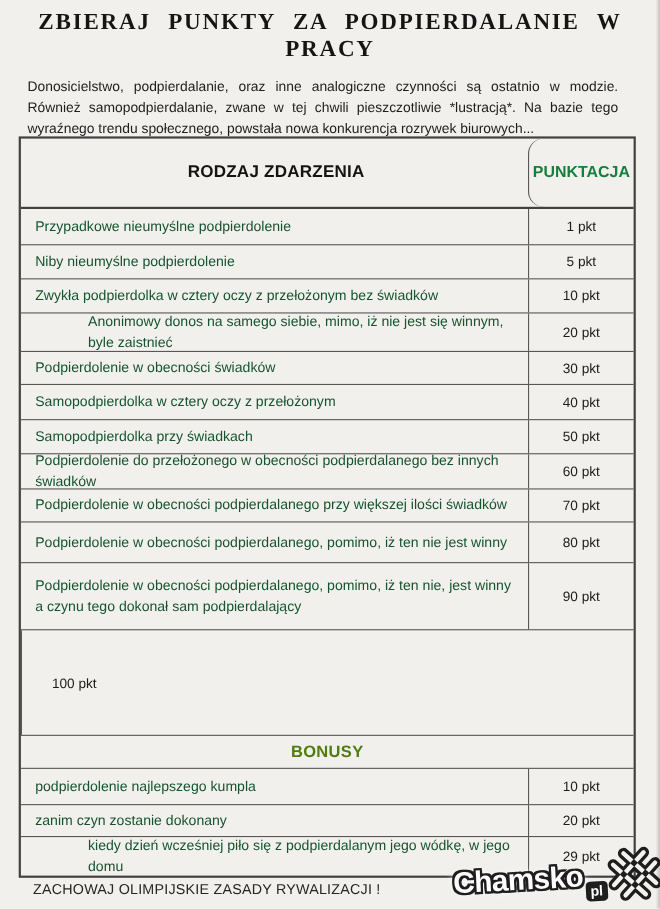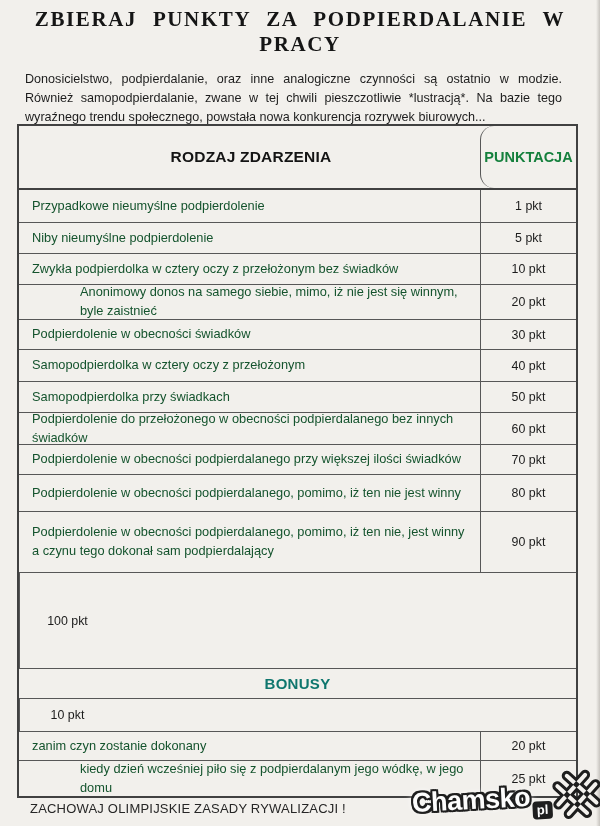--- a/index.html
+++ b/index.html
@@ -69,21 +69,21 @@
     letter-spacing: 0.2px;
   }
   .row.header .cell-points { font-size: 14.5px; font-weight: 700; color: #15803d; border-radius: 14px; }
 
   .h33 { height: 33px; } .h31 { height: 31px; } .h35 { height: 35px; padding-left: 48px; }
   .h30 { height: 30px; } .h32 { height: 32px; } .h37 { height: 37px; }
   .h61 { height: 61px; } .h96 { height: 96px; } .h29 { height: 29px; }
   .justify .cell-label { text-align: justify; }
 
   .row.bonus-header { height: 30px; justify-content: center; }
-  .bonus-title { font-size: 15px; font-weight: 700; color: #0f766e; letter-spacing: 0.3px; }
+  .bonus-title { font-size: 15px; font-weight: 700; color: #4d7c0f; letter-spacing: 0.3px; }
 
   .footer-note {
     position: absolute;
     left: 30px; top: 801px;
     font-size: 13px;
     color: #262626;
     letter-spacing: 0.2px;
     white-space: nowrap;
   }
 
@@ -180,29 +180,30 @@
     </div>
     <div class="row h96 justify">
       <div class="cell-points">100 pkt</div>
     </div>
 
     <div class="row bonus-header">
       <span class="bonus-title">BONUSY</span>
     </div>
 
     <div class="row h33">
+      <div class="cell-label">podpierdolenie najlepszego kumpla</div>
       <div class="cell-points">10 pkt</div>
     </div>
     <div class="row h29">
       <div class="cell-label">zanim czyn zostanie dokonany</div>
       <div class="cell-points">20 pkt</div>
     </div>
     <div class="row h35">
       <div class="cell-label">kiedy dzień wcześniej piło się z podpierdalanym jego wódkę, w jego domu</div>
-      <div class="cell-points">25 pkt</div>
+      <div class="cell-points">29 pkt</div>
     </div>
 
   </div>
 
   <p class="footer-note">ZACHOWAJ OLIMPIJSKIE ZASADY RYWALIZACJI !</p>
 
   <div class="watermark">
     <span class="brand">Chamsko</span>
       <span class="tld">pl</span>
     <svg class="hash-icon" width="54" height="54" viewBox="0 0 54 54">

